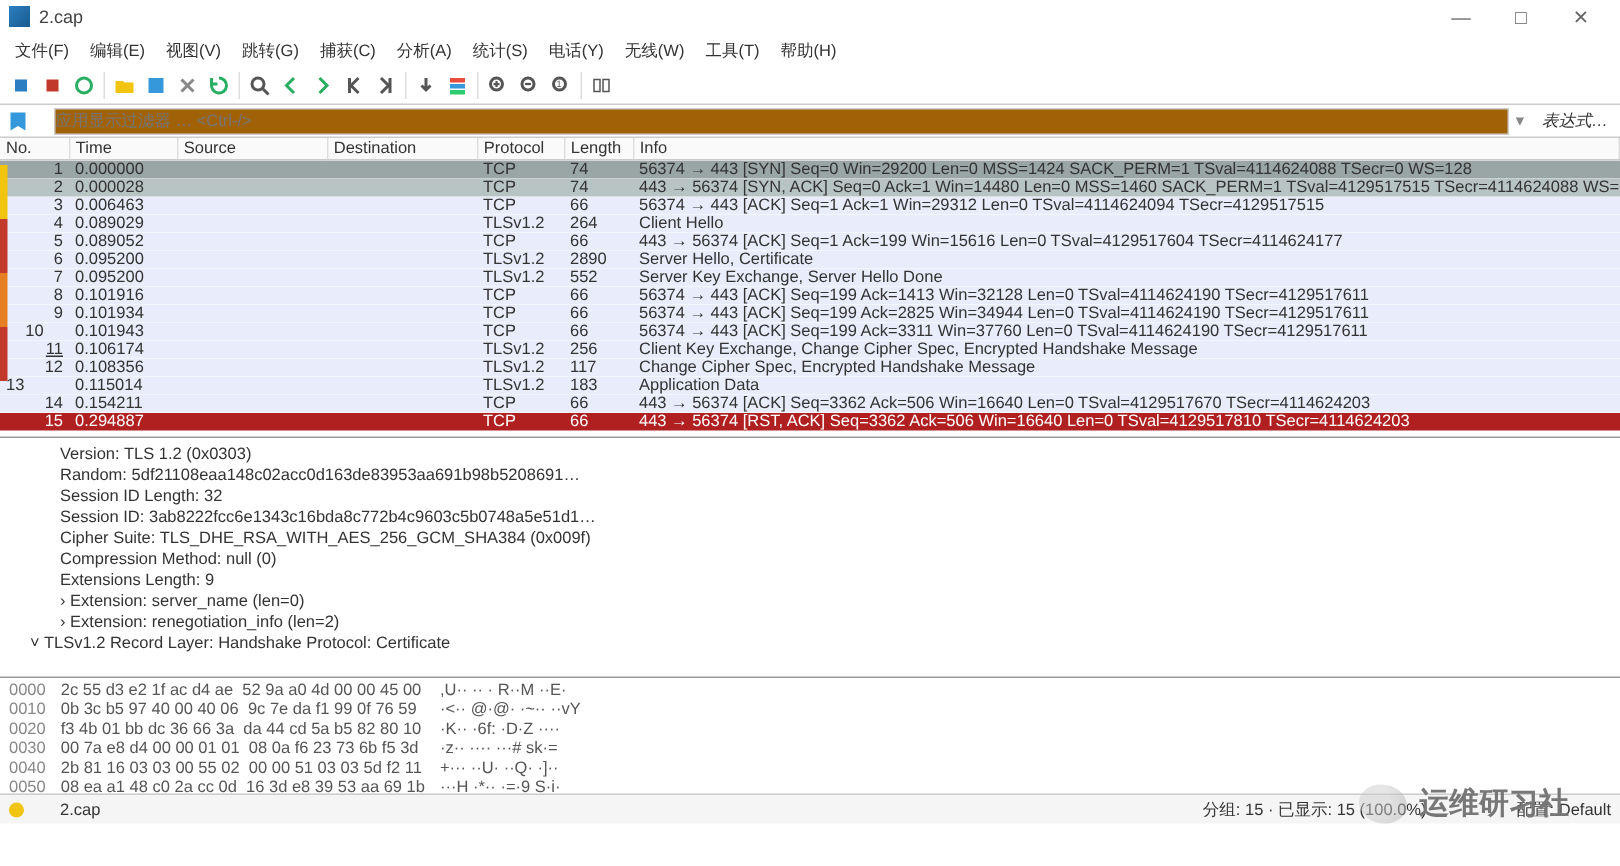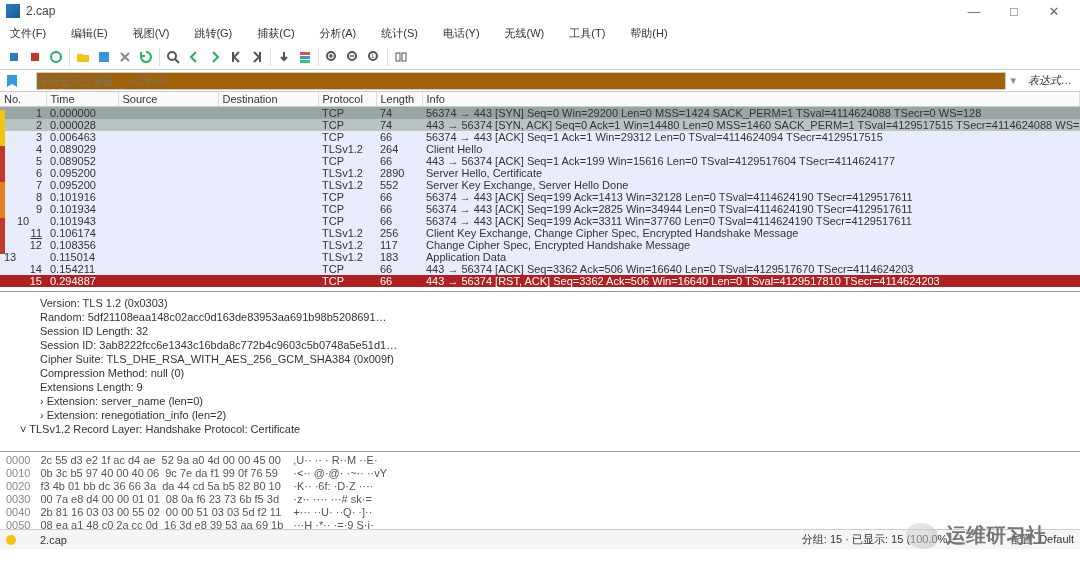--- a/index.html
+++ b/index.html
@@ -1,21 +1,21 @@
 <!DOCTYPE html>
 <html><head>
 <meta charset="utf-8">
 <style>
 * { margin:0; padding:0; box-sizing:border-box; font-family:"Segoe UI",Tahoma,sans-serif; }
 body { background:#fff; width:1080px; height:577px; overflow:hidden; font-size:11px; color:#333; position:relative; }
 .titlebar { display:flex; align-items:center; height:22px; padding:0 6px; background:#fff; }
 .titlebar .ico { width:14px; height:14px; background:linear-gradient(135deg,#2b7ec1,#1a5b8f); margin-right:6px; }
 .titlebar .title { flex:1; font-size:12px; color:#444; }
 .winbtn { width:40px; height:22px; display:flex; align-items:center; justify-content:center; color:#666; font-size:13px; }
-.menubar { display:flex; gap:13px; padding:2px 4px; font-size:11px; color:#333; }
+.menubar { display:flex; gap:2px; padding:2px 4px; font-size:11px; color:#333; }
 .menubar span { padding:2px 6px; white-space:nowrap; }
 .toolbar { display:flex; gap:1px; padding:2px 4px; border-bottom:1px solid #ccc; align-items:center; }
 .tbtn { width:20px; height:20px; display:flex; align-items:center; justify-content:center; border:1px solid transparent; }
 .tbtn svg { width:14px; height:14px; }
 .sep { width:1px; height:18px; background:#ddd; margin:0 2px; }
 .filterbar { display:flex; align-items:center; height:22px; border-bottom:1px solid #ccc; padding:0 4px; }
 .folder-ico { width:16px; height:16px; margin-right:2px; }
 .filter-input { flex:1; border:1px solid #ccc; height:18px; padding:0 0; font-size:11px; background:#a16207;margin-left:14px; }
 .expr { margin-left:8px; font-size:11px; padding:0 4px; white-space:nowrap;font-style:italic; }
 .packet-pane { height:200px; overflow:hidden; border-bottom:1px solid #999; }

